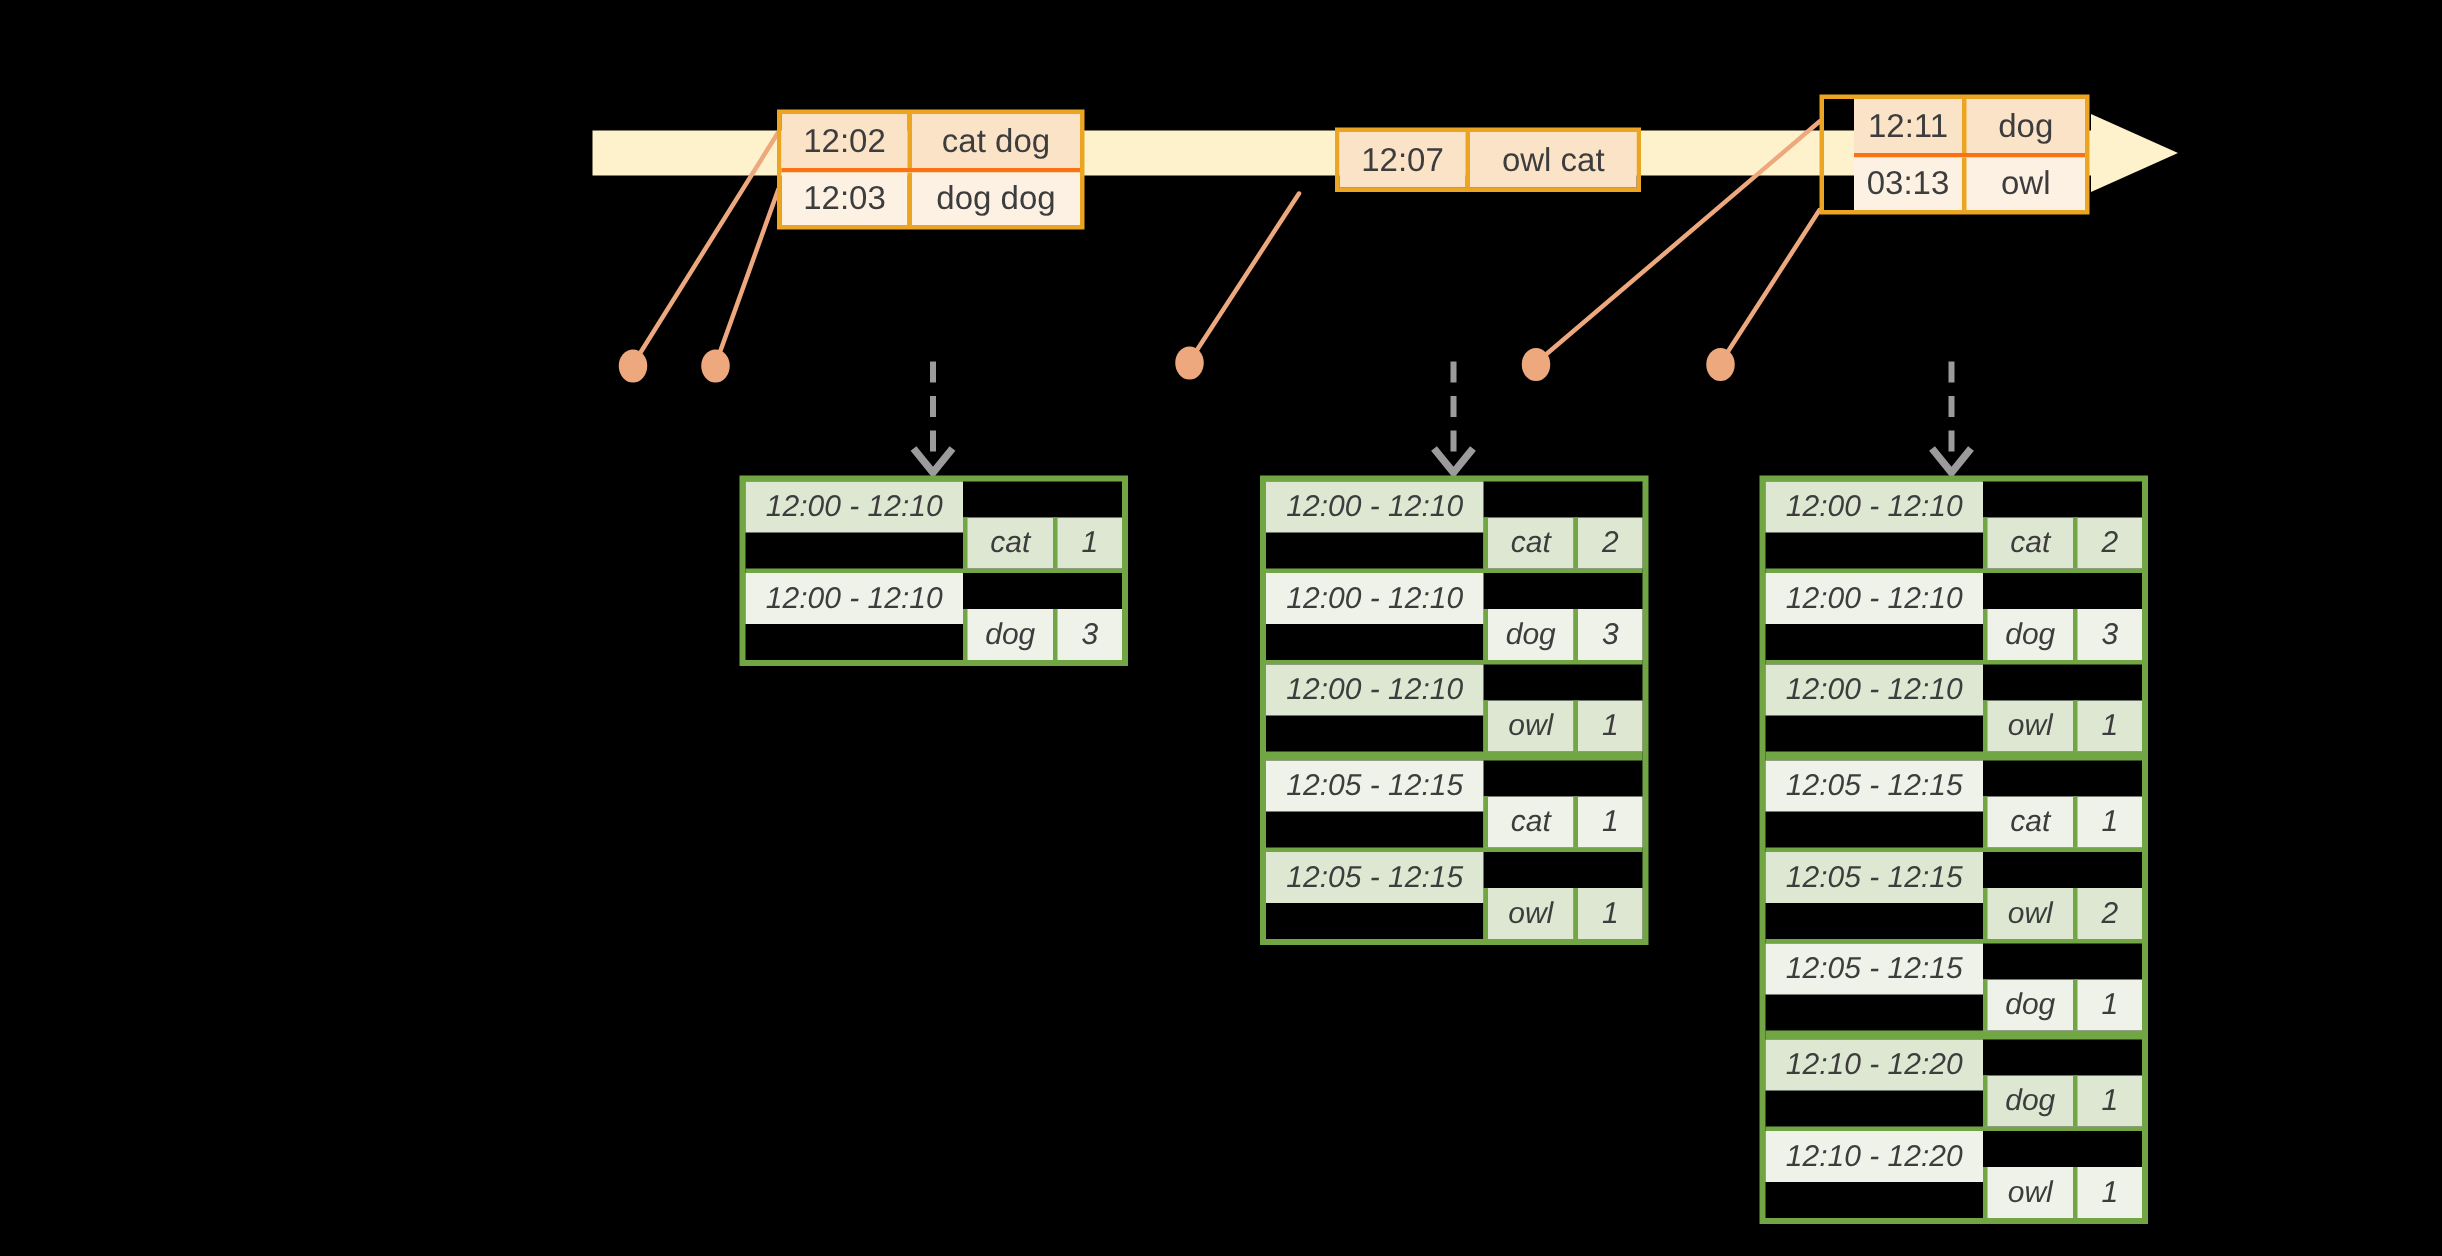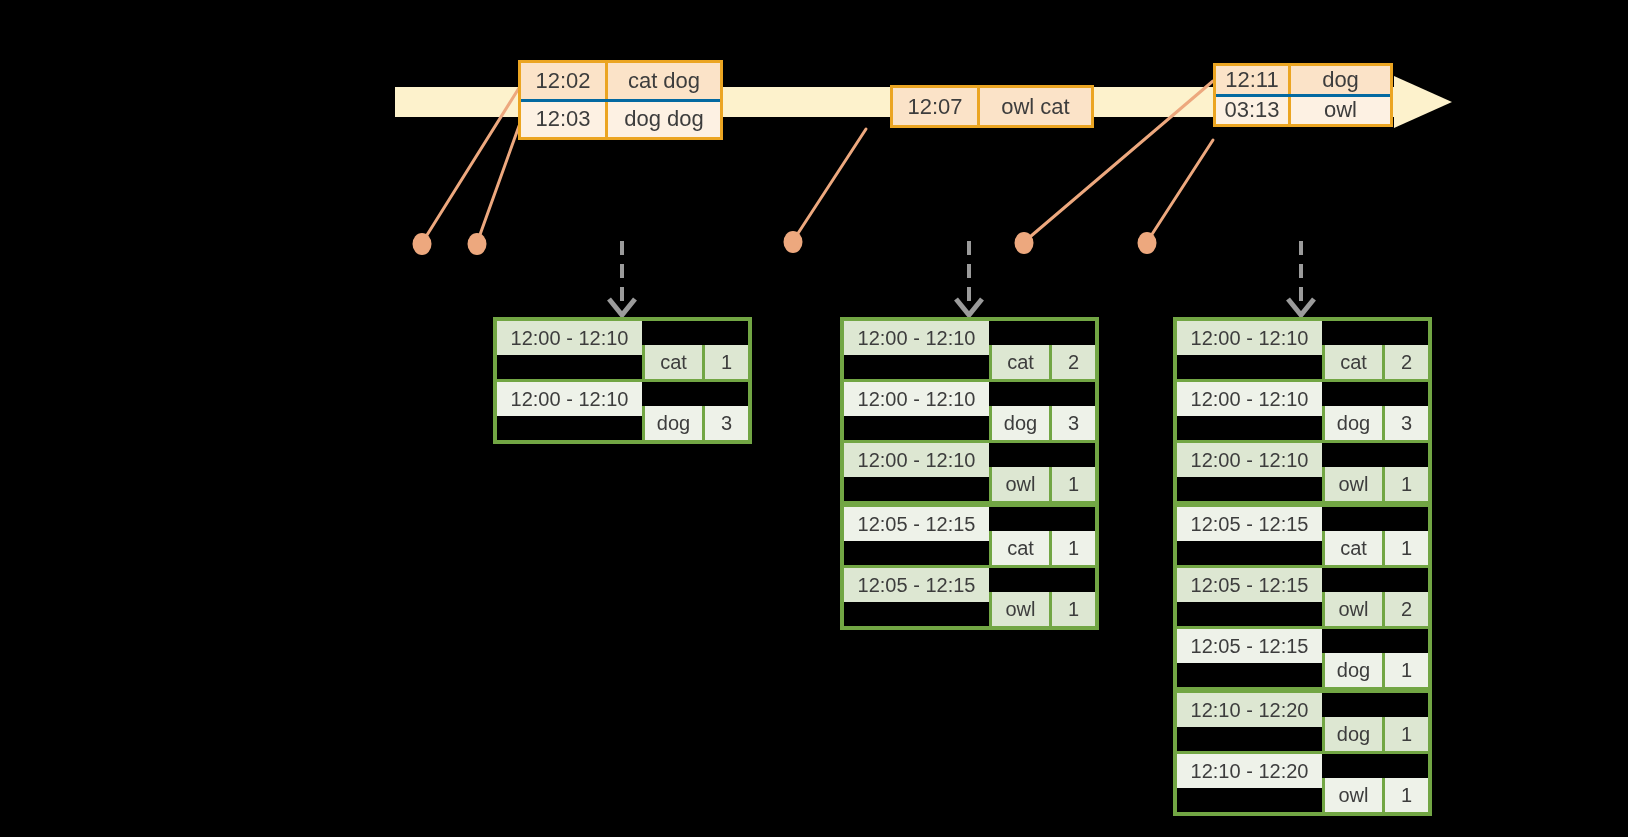--- a/index.html
+++ b/index.html
@@ -5,34 +5,34 @@
   html,body{margin:0;padding:0;background:#000;}
   .canvas{
     position:relative;width:1628px;height:837px;background:#000000;overflow:hidden;
     font-family:"Liberation Sans", sans-serif;color:#3d3d3d;
   }
   .overlay{position:absolute;left:0;top:0;width:1628px;height:837px;}
 
   
   .ebox{position:absolute;border:3px solid #eba522;display:flex;flex-direction:column;box-sizing:border-box;}
   .ebox-row{display:flex;flex:1;min-height:0;}
-  .ebox-row + .ebox-row{border-top:3px solid #0369a1;}
+  .ebox-row + .ebox-row{border-top:3px solid #f97316;}
   .ebox-cell{display:flex;align-items:center;justify-content:center;font-size:22px;line-height:1;}
   .ebox-cell + .ebox-cell{border-left:3px solid #eba522;}
   .ebox .time{width:84px;flex:none;}
   .ebox .words{flex:1;}
   .ebox-row.peach .ebox-cell{background:#fbe3c8;}
   .ebox-row.cream .ebox-cell{background:#fdf1e3;}
-  #ebox-1{left:518px;top:60px;width:205px;height:80px;}
+  #ebox-1{left:518px;top:73px;width:205px;height:80px;}
   #ebox-2{left:866px;top:85px;width:204px;height:43px;margin-left:24px;}
-  #ebox-3{left:1213px;top:63px;width:180px;height:64px;}
+  #ebox-3{left:1213px;top:63px;width:180px;height:80px;padding-left:20px;}
   #ebox-3 .time{width:72px;}
 
   
-  .rtable{position:absolute;border:4px solid #72a644;box-sizing:content-box;}
+  .rtable{position:absolute;border:4px solid #72a644;box-sizing:content-box;font-style:italic;}
   .rt-row{display:flex;}
   .rt-row + .rt-row{border-top:3px solid #72a644;}
   .rt-row.group-start{border-top-width:6px;}
   .rt-row:nth-child(odd) .rt-cell{background:#dde7d2;}
   .rt-row:nth-child(even) .rt-cell{background:#eef2e9;}
   .rt-cell{height:34px;display:flex;align-items:center;justify-content:center;font-size:20px;line-height:1;}
   .rt-cell + .rt-cell{border-left:3px solid #72a644;margin-top:24px;}
   .rt-cell.window{width:145px;flex:none;}
   .rt-cell.word{width:57px;flex:none;}
   .rt-cell.count{width:43px;flex:none;}

